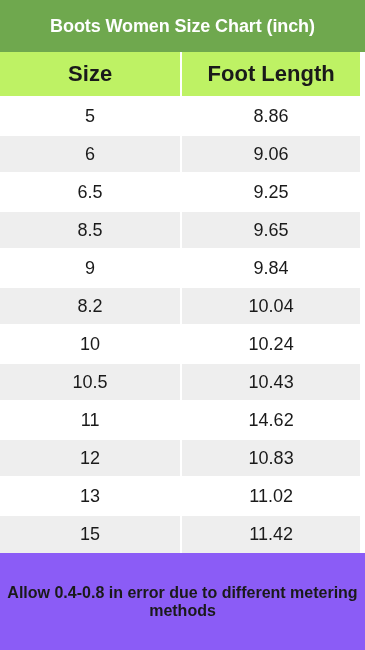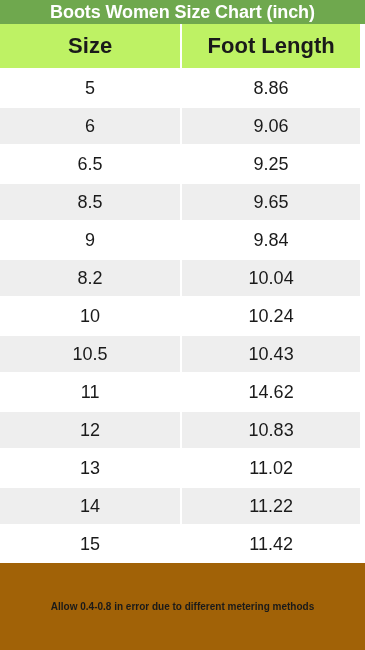--- a/index.html
+++ b/index.html
@@ -16,21 +16,21 @@
   .chart-wrap {
     width: 365px;
     height: 650px;
     box-sizing: border-box;
     display: flex;
     flex-direction: column;
     background: #ffffff;
   }
   
   .title-bar {
-    height: 24px;
+    height: 52px;
     background: #6fa84e;
     color: #ffffff;
     font-size: 18px;
     font-weight: bold;
     display: flex;
     align-items: center;
     justify-content: center;
     letter-spacing: -0.1px;
     flex: 0 0 auto;
     box-sizing: border-box;
@@ -79,25 +79,25 @@
   }
   .size-table tbody tr:nth-child(even) td {
     background: #eeeeee;
   }
   .size-table tbody tr:last-child td {
     border-bottom: none;
   }
   
   .footer-note {
     flex: 1 1 auto;
-    background: #a16207;
+    background: #8b5cf6;
     display: flex;
     align-items: center;
     justify-content: center;
-    font-size: 10px;
+    font-size: 16px;
     font-weight: bold;
     color: #1a1a1a;
     text-align: center;
     padding: 0 6px;
     box-sizing: border-box;
   }
 </style>
 </head>
 <body>
 
@@ -155,24 +155,20 @@
         </tr>
         <tr>
           <td>12</td>
           <td>10.83</td>
         </tr>
         <tr>
           <td>13</td>
           <td>11.02</td>
         </tr>
         <tr>
-          <td>14</td>
-          <td>11.22</td>
-        </tr>
-        <tr>
           <td>15</td>
           <td>11.42</td>
         </tr>
       </tbody>
   </table>
 
   <div class="footer-note">Allow 0.4-0.8 in error due to different metering methods</div>
 
 </div>
 

